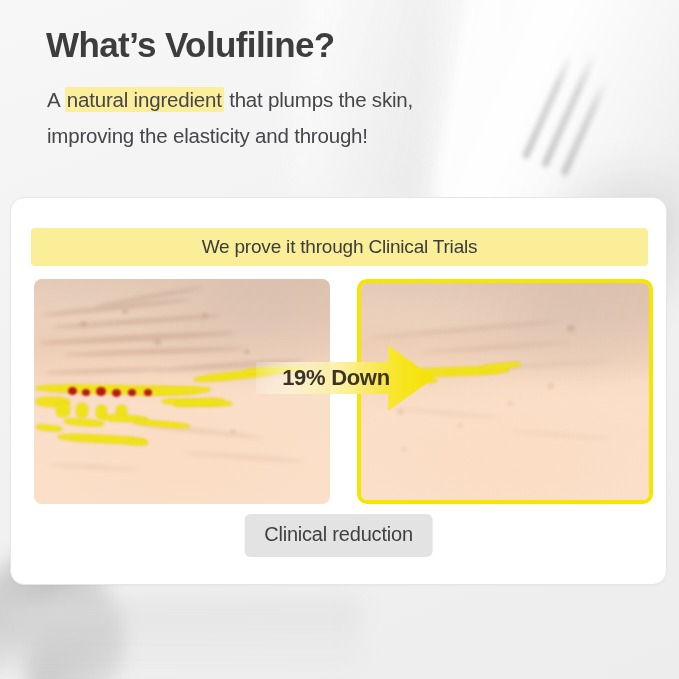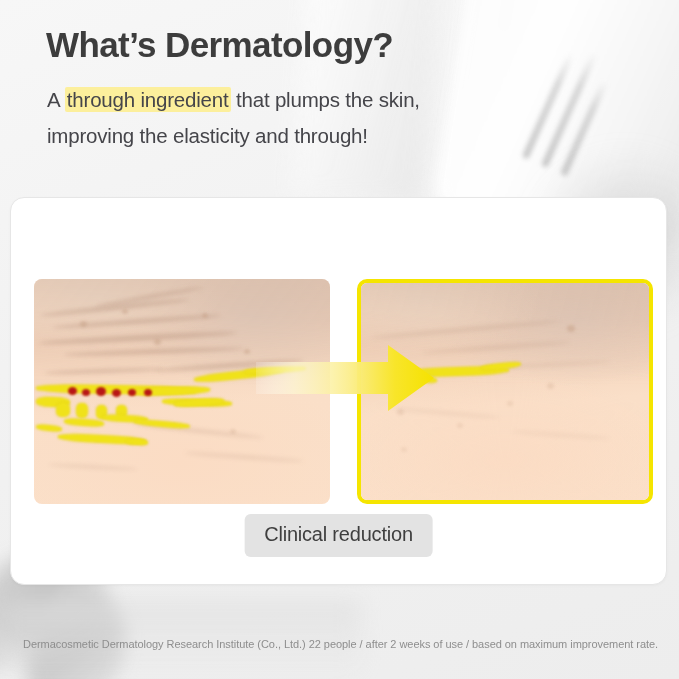--- a/index.html
+++ b/index.html
@@ -326,27 +326,30 @@
     </div>
     <div class="bg-right-shadow"></div>
     <div class="bg-bottom-blob">
       <i></i>
         <i></i>
         <i></i>
     </div>
     <div class="bg-bottom-sheen"></div>
   </div>
 
-  <div class="heading">What’s Dermatology?</div>
-
-  <div class="subtitle"><span>A </span><span class="hl">through ingredient</span><span> that plumps the skin,
+  <div class="heading">What’s Volufiline?</div>
+
+  <div class="subtitle"><span>A </span><span class="hl">natural ingredient</span><span> that plumps the skin,
 improving the elasticity and through!</span></div>
 
   <div class="card">
 
+    <div class="trial-banner">
+      <span>We prove it through Clinical Trials</span>
+    </div>
 
     <div class="skin-row">
 
       <div class="skin skin-before">
         <div class="skin-photo">
           <div class="skin-base"></div>
           <div class="skin-shade-top"></div>
 
           <div class="skin-crease" style="left:6px;  top:26px;  width:150px; height:5px; transform:rotate(-6deg);"></div>
           <div class="skin-crease" style="left:18px; top:40px;  width:170px; height:5px; transform:rotate(-4deg);"></div>
@@ -429,17 +432,17 @@
         <linearGradient id="agrad" x1="0" y1="0" x2="1" y2="0">
           <stop offset="0%" stop-color="#ffffff" stop-opacity="0.18"></stop>
           <stop offset="22%" stop-color="#fdf7d2" stop-opacity="0.72"></stop>
           <stop offset="52%" stop-color="#fbee8e" stop-opacity="0.95"></stop>
           <stop offset="78%" stop-color="#f8e52a" stop-opacity="1"></stop>
           <stop offset="100%" stop-color="#f5e200" stop-opacity="1"></stop>
         </linearGradient>
       </defs>
       <path d="M0 17 L132 17 L132 0 L178 33 L132 66 L132 49 L0 49 Z" fill="url(#agrad)"></path>
     </svg>
+    <div class="arrow-label">19% Down</div>
   </div>
 
-  <div class="footnote">Dermacosmetic Dermatology Research Institute (Co., Ltd.) 22 people / after 2 weeks of use / based on maximum improvement rate.</div>
 
 </div>
 
 </body></html>

